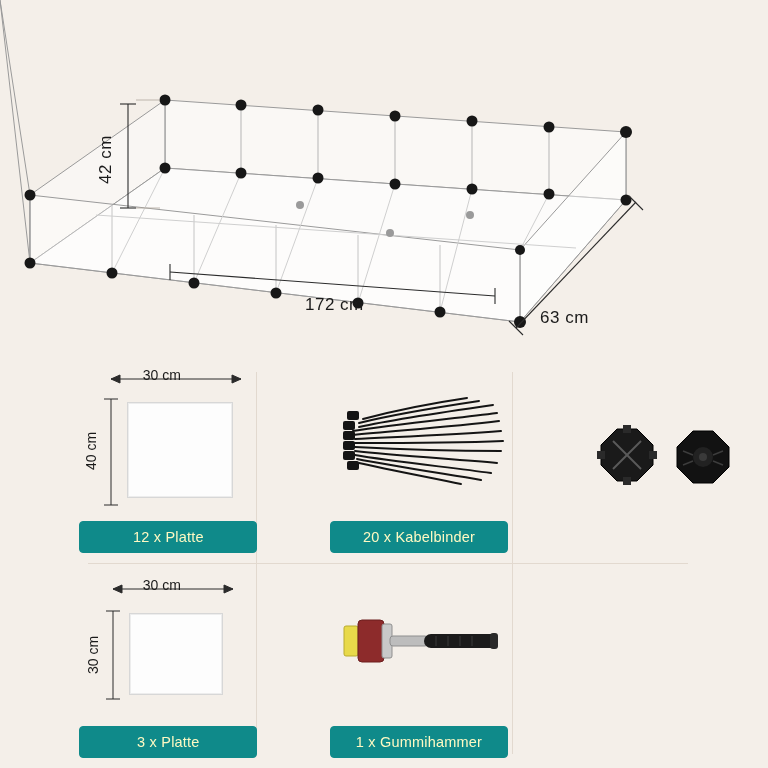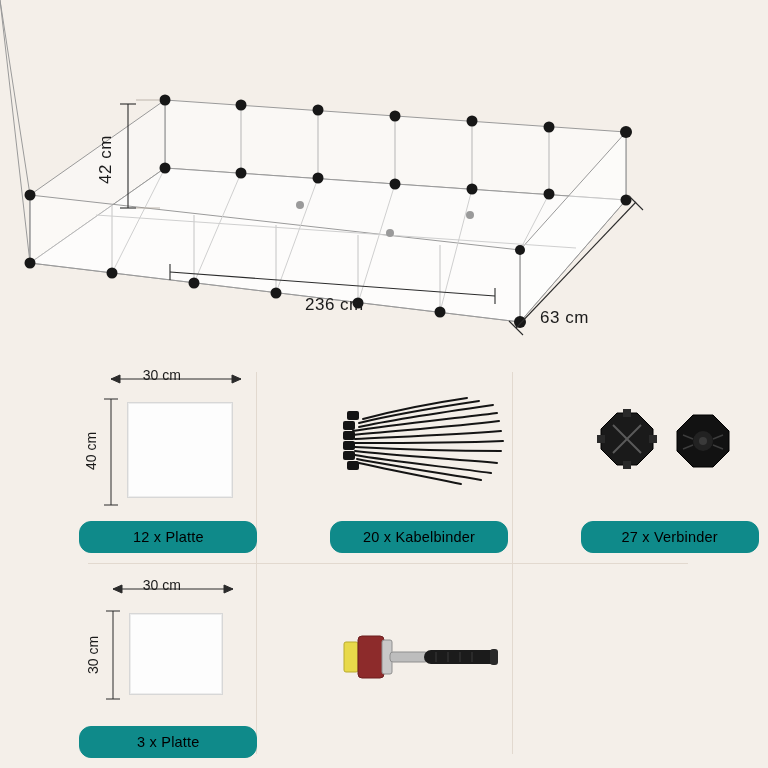--- a/index.html
+++ b/index.html
@@ -60,23 +60,23 @@
   }
   .sep-h{
     position:absolute;
     height:1px;background:#e2d9cf;
   }
 
   .badge{
     width:176px;
     height:30px;
     border:1.5px solid #0f8a8a;
-    border-radius:12px;
+    border-radius:4px;
     background:#0f8a8a;
-    color:#000000;
+    color:#fef9c3;
     font-size:14.5px;
     display:flex;
     align-items:center;
     justify-content:center;
     letter-spacing:.2px;
   }
 
   
   .plate{
     background:#fdfdfd;
@@ -200,21 +200,21 @@
 
       <g stroke="#2b2b2b" stroke-width="1.1" fill="none">
         <line x1="516" y1="328" x2="636" y2="202"></line>
         <line x1="509" y1="321" x2="523" y2="335"></line>
         <line x1="629" y1="196" x2="643" y2="210"></line>
       </g>
     </svg>
 
     <div class="dim-label vert" style="left:96px;top:120px;height:80px;">42 cm</div>
 
-    <div class="dim-label" style="left:305px;top:295px;">236 cm</div>
+    <div class="dim-label" style="left:305px;top:295px;">172 cm</div>
 
     <div class="dim-label" style="left:540px;top:308px;">63 cm</div>
   </div>
 
   <div class="grid">
 
     <div class="sep-v" style="left:256px;top:14px;height:382px;"></div>
     <div class="sep-v" style="left:512px;top:14px;height:382px;"></div>
     <div class="sep-h" style="left:88px;top:205px;width:600px;"></div>
 
@@ -292,21 +292,20 @@
             <circle cx="0" cy="0" r="4" fill="#3a3a3a"></circle>
             <g stroke="#3d3d3d" stroke-width="1.5">
               <line x1="-20" y1="-6" x2="-10" y2="-2"></line>
               <line x1="20" y1="-6" x2="10" y2="-2"></line>
               <line x1="-20" y1="8" x2="-10" y2="4"></line>
               <line x1="20" y1="8" x2="10" y2="4"></line>
             </g>
           </g>
         </svg>
       </div>
-      <div class="badge">27 x Verbinder</div>
     </div>
 
     <div class="cell">
       <div class="art">
         <div style="position:relative;width:175px;height:135px;">
           <svg width="175" height="135" viewBox="0 0 175 135" style="position:absolute;left:0;top:0;">
             <g stroke="#2b2b2b" stroke-width="1" fill="#2b2b2b">
               <line x1="32" y1="12" x2="152" y2="12"></line>
               <polygon points="32,12 41,8 41,16"></polygon>
               <polygon points="152,12 143,8 143,16"></polygon>
@@ -336,17 +335,18 @@
           <rect x="100" y="34" width="74" height="14" rx="7" fill="#1b1b1b"></rect>
           <rect x="166" y="33" width="8" height="16" rx="3" fill="#2a2a2a"></rect>
           <g stroke="#3a3a3a" stroke-width="1">
             <line x1="112" y1="36" x2="112" y2="46"></line>
             <line x1="124" y1="36" x2="124" y2="46"></line>
             <line x1="136" y1="36" x2="136" y2="46"></line>
             <line x1="148" y1="36" x2="148" y2="46"></line>
           </g>
         </svg>
       </div>
+      <div class="badge">1 x Gummihammer</div>
     </div>
 
 
   </div>
 </div>
 
 </body></html>

